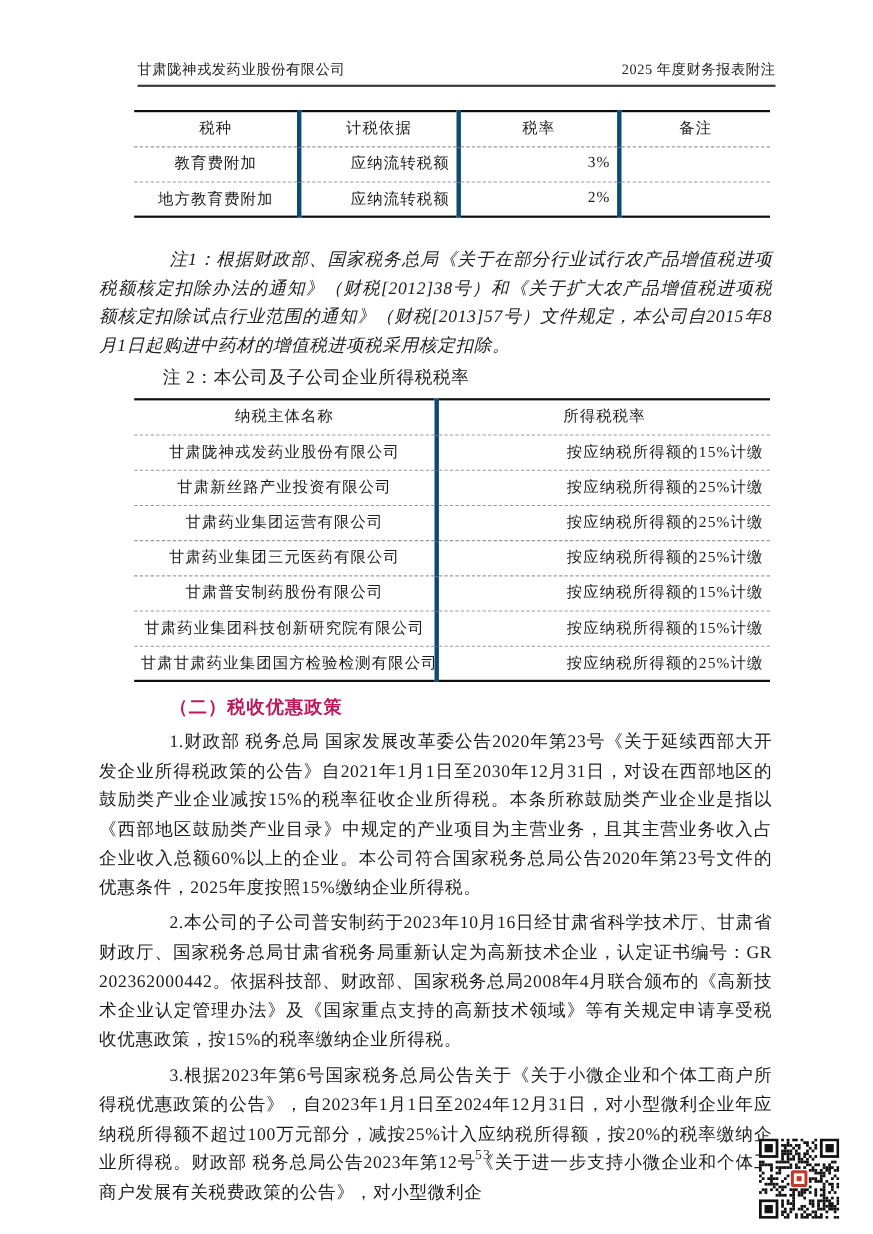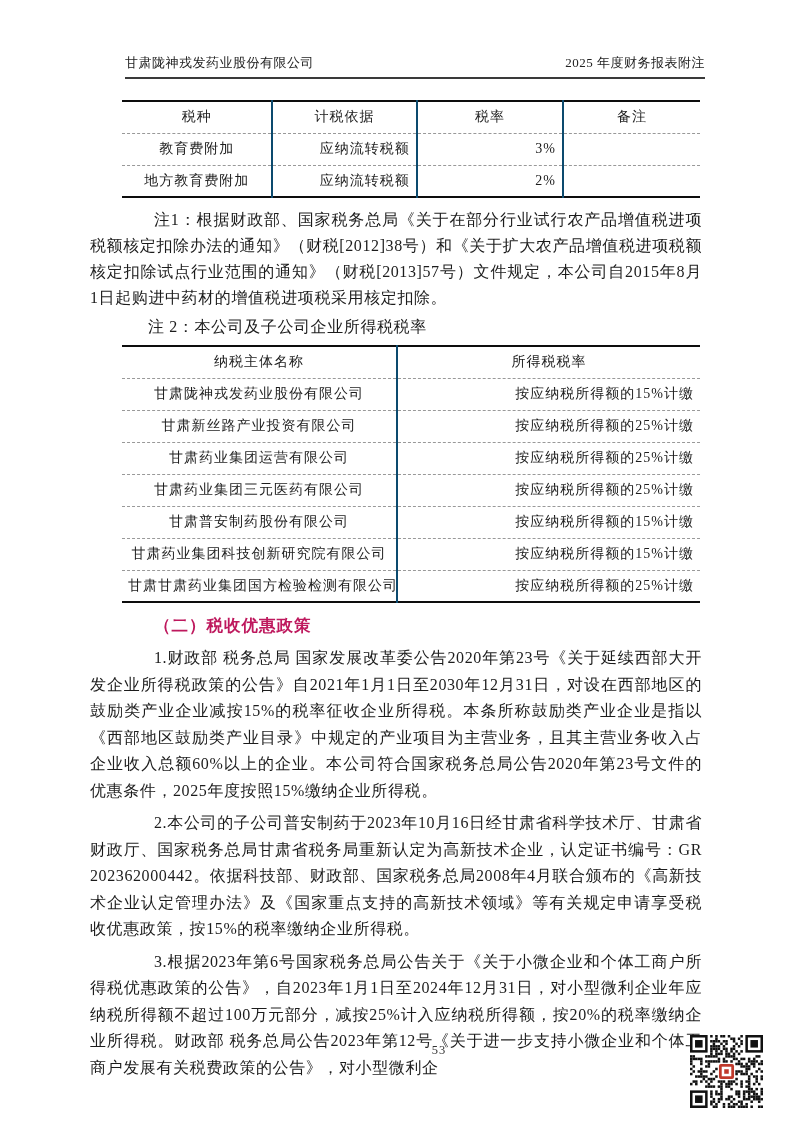--- a/index.html
+++ b/index.html
@@ -34,35 +34,35 @@
     border-top:2.5px solid #0d0d0d;
     border-bottom:2.5px solid #0d0d0d;
     font-size:14px;
     letter-spacing:1px;
   }
   table.doc-table th, table.doc-table td {
     font-weight:normal;
     height:32px;
     padding:2px 6px;
     vertical-align:middle;
-    border-left:2px solid #0c4a6e;
+    border-left:4px solid #0c4a6e;
     border-top:1px dashed #999;
     overflow:hidden; white-space:nowrap;
   }
   table.doc-table th { border-top:none; }
   table.doc-table th:first-child, table.doc-table td:first-child { border-left:none; }
   table.doc-table th { text-align:center; }
   td.al { text-align:center; padding-left:14px; }
   td.ac { text-align:right; }
   
   .para {
     font-size:16px; line-height:26px; letter-spacing:0.6px;
     text-align:justify; word-break:break-all;
   }
-  .note1 { margin-top:9px; text-indent:64px; }
+  .note1 { margin-top:26px; text-indent:64px;font-style:italic; }
   .note2 { margin-top:3px; text-indent:58px; }
   .tbl1 { margin-top:100px; }
   .tbl2 { margin-top:5px; }
   .section-heading {
     margin-top:9px; text-indent:64px;
     font-size:16.5px; font-weight:bold; letter-spacing:1px;
     line-height:27px; color:#be185d;
   }
   .policy-para { margin-top:6px; text-indent:64px; line-height:26.5px; }
   

